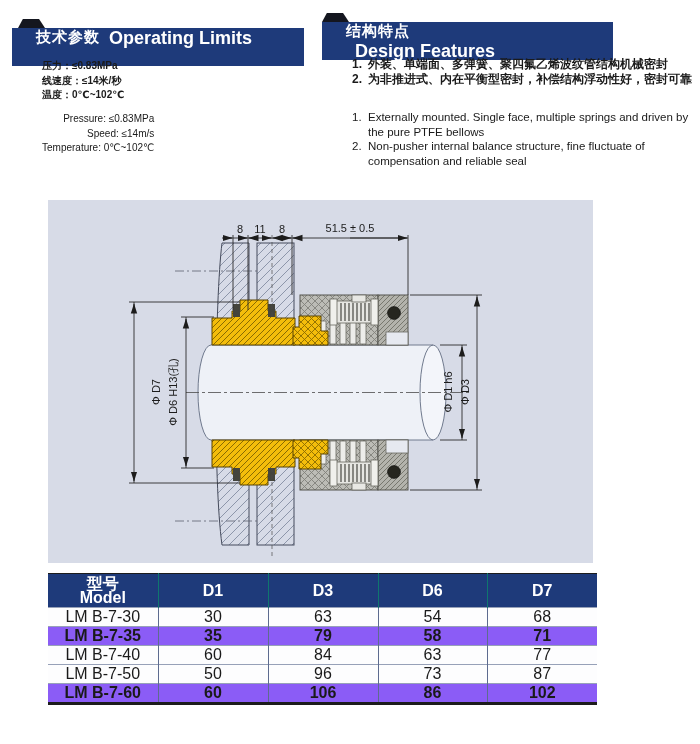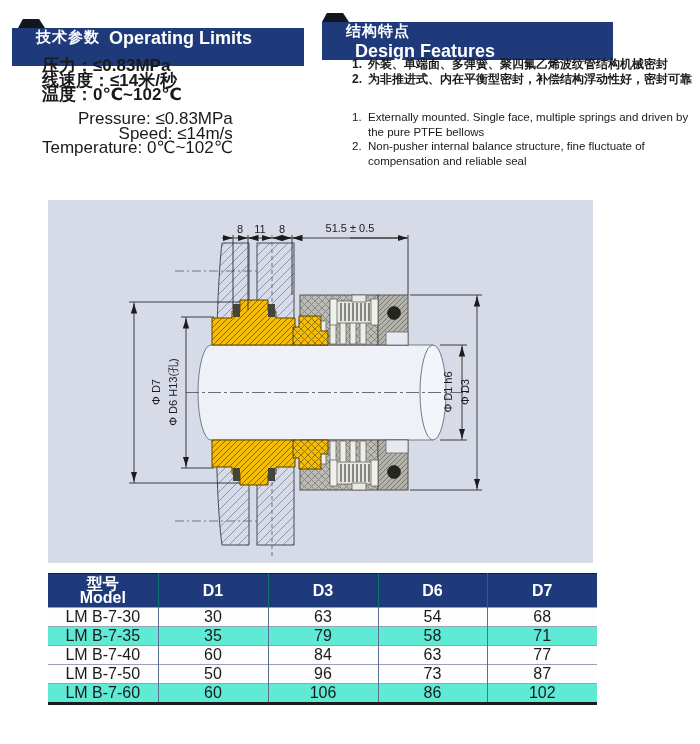--- a/index.html
+++ b/index.html
@@ -8,21 +8,21 @@
 
   
   .banner{position:absolute;height:38px;background:#1e3a7a;color:#ffffff;
           display:flex;align-items:flex-start;box-sizing:border-box;padding-left:24px;}
   .banner .cn{font-weight:bold;font-size:15px;letter-spacing:1px;}
   .banner .en{font-weight:bold;font-size:18px;margin-left:9px;}
   .fold{position:absolute;background:#14161f;
         clip-path:polygon(18% 0,78% 0,100% 100%,0 100%);}
 
   
-  .txtblock{position:absolute;line-height:14.5px;font-size:17px;}
+  .txtblock{position:absolute;line-height:14.5px;font-size:10px;}
   .txtblock .row{white-space:nowrap;}
   .cnw{font-weight:bold;}
   .list{position:absolute;font-size:12px;line-height:15px;}
   .list .item{display:flex;}
   .list .num{flex:0 0 16px;}
   .list .itxt{flex:1;}
   .enlist{font-size:11.5px;line-height:14.5px;}
 
   
   .panel{position:absolute;left:48px;top:200px;width:545px;height:363px;background:#d7dbe7;}
@@ -31,21 +31,21 @@
 
   
   .dtable{position:absolute;left:48px;top:573px;width:549px;border-collapse:collapse;
           font-size:16px;table-layout:fixed;border-bottom:3px solid #1c1c1c;border-top:1px solid #1c1c1c;}
   .dtable th{background:#1e3a7a;color:#ffffff;font-weight:bold;height:33px;
              border-left:1px solid #0f766e;padding:0;text-align:center;line-height:14px;}
   .dtable th:first-child{border-left:none;}
   .dtable td{height:15.4px;text-align:center;padding:0;
              border-left:1px solid #5d6b8f;border-top:1px solid #8property;border-top:1px solid #97a1b8;}
   .dtable td:first-child{border-left:none;}
-  .dtable tr.alt td{background:#5eead4;}
+  .dtable tr.alt td{background:#8b5cf6;font-weight:bold;}
   .dtable tr.plain td{background:#fdfdfe;}
 </style>
 </head>
 <body>
 
 <div class="page">
 
   <div class="fold" style="left:18px;top:19px;width:27px;height:9px;"></div>
   <div class="banner" style="left:12px;top:28px;width:292px;">
     <span class="cn">技术参数</span>

